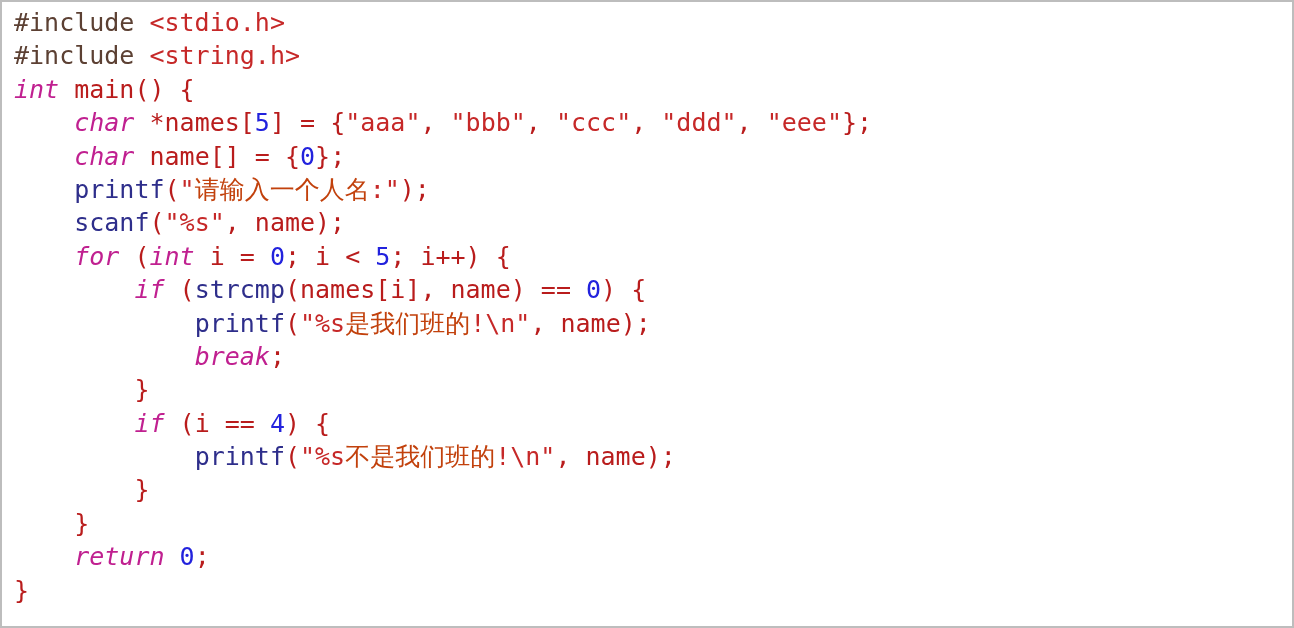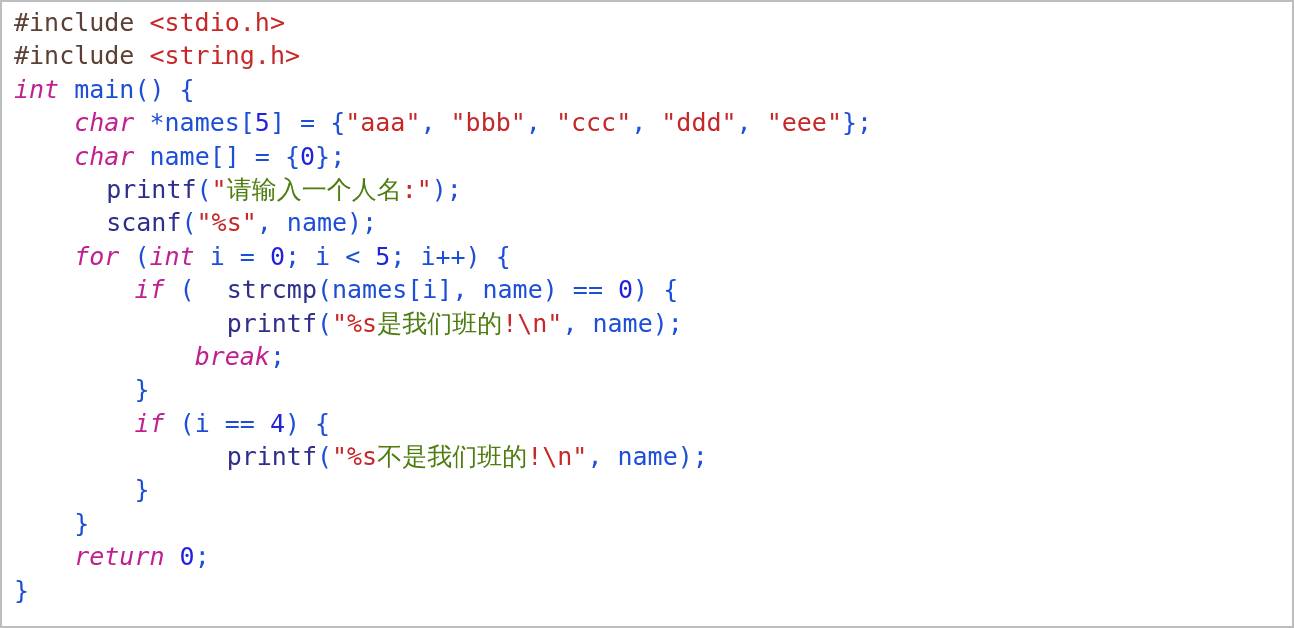--- a/index.html
+++ b/index.html
@@ -35,27 +35,27 @@
   }
   .ln {
     white-space: pre;
     height: 33.4px;
     display: block;
   }
   
   .t-pre   { color: #5C4033; }   
   .t-hdr   { color: #C62828; }   
   .t-kw    { color: #C02090; font-style: italic; }   
-  .t-fn    { color: #2E2E8B; margin-left: 32px; }   
+  .t-fn    { color: #2E2E8B; }   
   .t-str   { color: #C62828; }   
   .t-num   { color: #2222DD; }   
-  .t-plain { color: #1d4ed8; }   
+  .t-plain { color: #b91c1c; }   
   .t-cjk {
     font-family: Liberation Sans, sans-serif;
-    color: #4d7c0f;
+    color: #c2410c;
   }
 </style>
 </head>
 <body>
 
 <div class="code-window">
   <div class="code-body" id="code-block"><span class="ln"><span class="t-pre">#include </span><span class="t-hdr">&lt;stdio.h&gt;</span></span><span class="ln"><span class="t-pre">#include </span><span class="t-hdr">&lt;string.h&gt;</span></span><span class="ln"><span class="t-kw">int</span><span class="t-plain"> main() {</span></span><span class="ln"><span class="t-plain">    </span><span class="t-kw">char</span><span class="t-plain"> *names[</span><span class="t-num">5</span><span class="t-plain">] = {</span><span class="t-str">"aaa"</span><span class="t-plain">, </span><span class="t-str">"bbb"</span><span class="t-plain">, </span><span class="t-str">"ccc"</span><span class="t-plain">, </span><span class="t-str">"ddd"</span><span class="t-plain">, </span><span class="t-str">"eee"</span><span class="t-plain">};</span></span><span class="ln"><span class="t-plain">    </span><span class="t-kw">char</span><span class="t-plain"> name[] = {</span><span class="t-num">0</span><span class="t-plain">};</span></span><span class="ln"><span class="t-plain">    </span><span class="t-fn">printf</span><span class="t-plain">(</span><span class="t-str">"</span><span class="t-cjk">请输入一个人名</span><span class="t-str">:"</span><span class="t-plain">);</span></span><span class="ln"><span class="t-plain">    </span><span class="t-fn">scanf</span><span class="t-plain">(</span><span class="t-str">"%s"</span><span class="t-plain">, name);</span></span><span class="ln"><span class="t-plain">    </span><span class="t-kw">for</span><span class="t-plain"> (</span><span class="t-kw">int</span><span class="t-plain"> i = </span><span class="t-num">0</span><span class="t-plain">; i &lt; </span><span class="t-num">5</span><span class="t-plain">; i++) {</span></span><span class="ln"><span class="t-plain">        </span><span class="t-kw">if</span><span class="t-plain"> (</span><span class="t-fn">strcmp</span><span class="t-plain">(names[i], name) == </span><span class="t-num">0</span><span class="t-plain">) {</span></span><span class="ln"><span class="t-plain">            </span><span class="t-fn">printf</span><span class="t-plain">(</span><span class="t-str">"%s</span><span class="t-cjk">是我们班的</span><span class="t-str">!\n"</span><span class="t-plain">, name);</span></span><span class="ln"><span class="t-plain">            </span><span class="t-kw">break</span><span class="t-plain">;</span></span><span class="ln"><span class="t-plain">        }</span></span><span class="ln"><span class="t-plain">        </span><span class="t-kw">if</span><span class="t-plain"> (i == </span><span class="t-num">4</span><span class="t-plain">) {</span></span><span class="ln"><span class="t-plain">            </span><span class="t-fn">printf</span><span class="t-plain">(</span><span class="t-str">"%s</span><span class="t-cjk">不是我们班的</span><span class="t-str">!\n"</span><span class="t-plain">, name);</span></span><span class="ln"><span class="t-plain">        }</span></span><span class="ln"><span class="t-plain">    }</span></span><span class="ln"><span class="t-plain">    </span><span class="t-kw">return</span><span class="t-plain"> </span><span class="t-num">0</span><span class="t-plain">;</span></span><span class="ln"><span class="t-plain">}</span></span></div>
 </div>
 
 </body></html>

